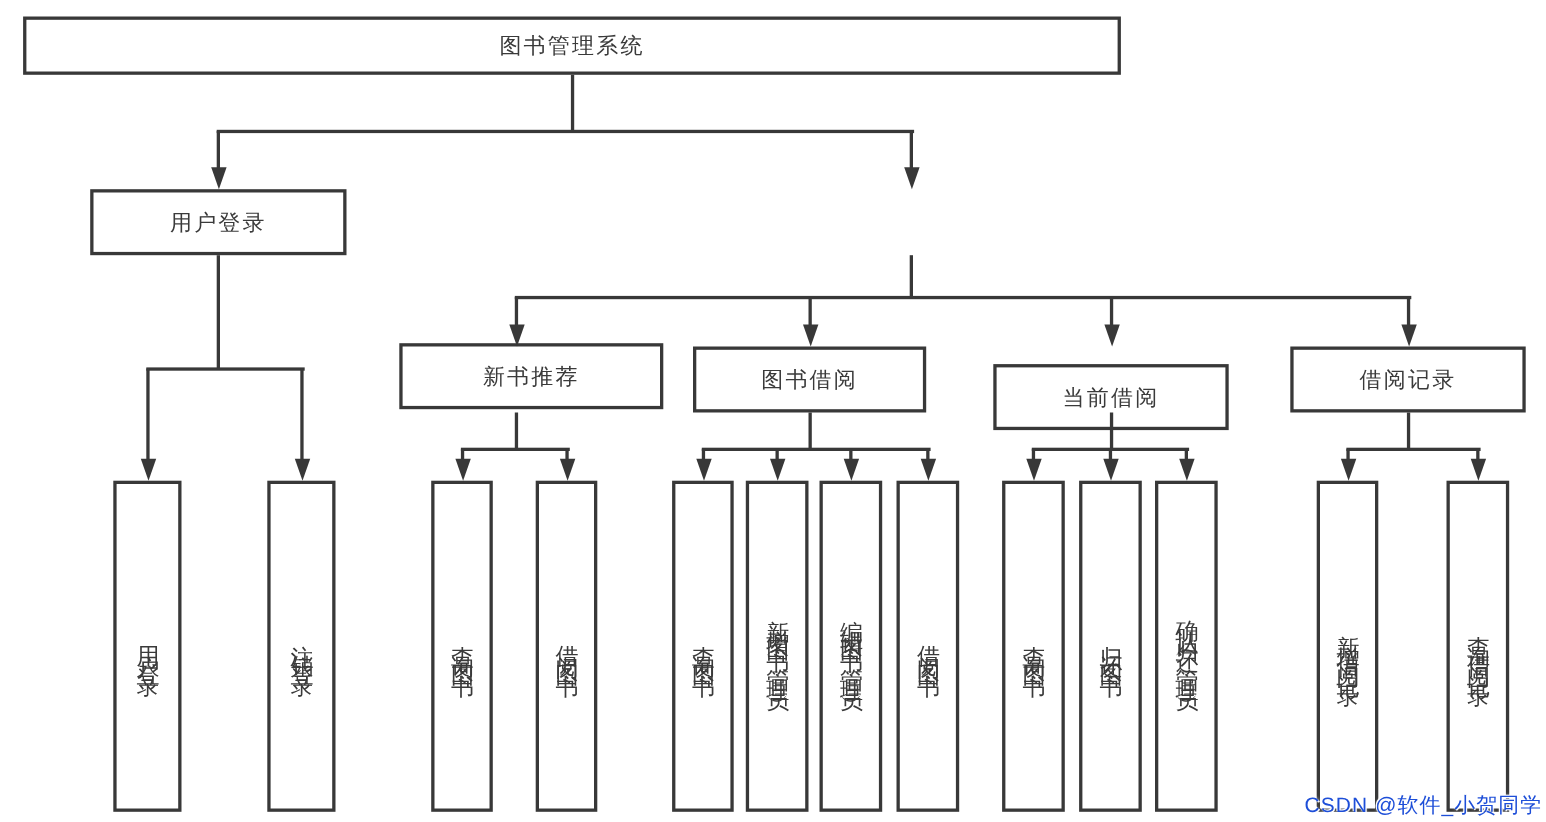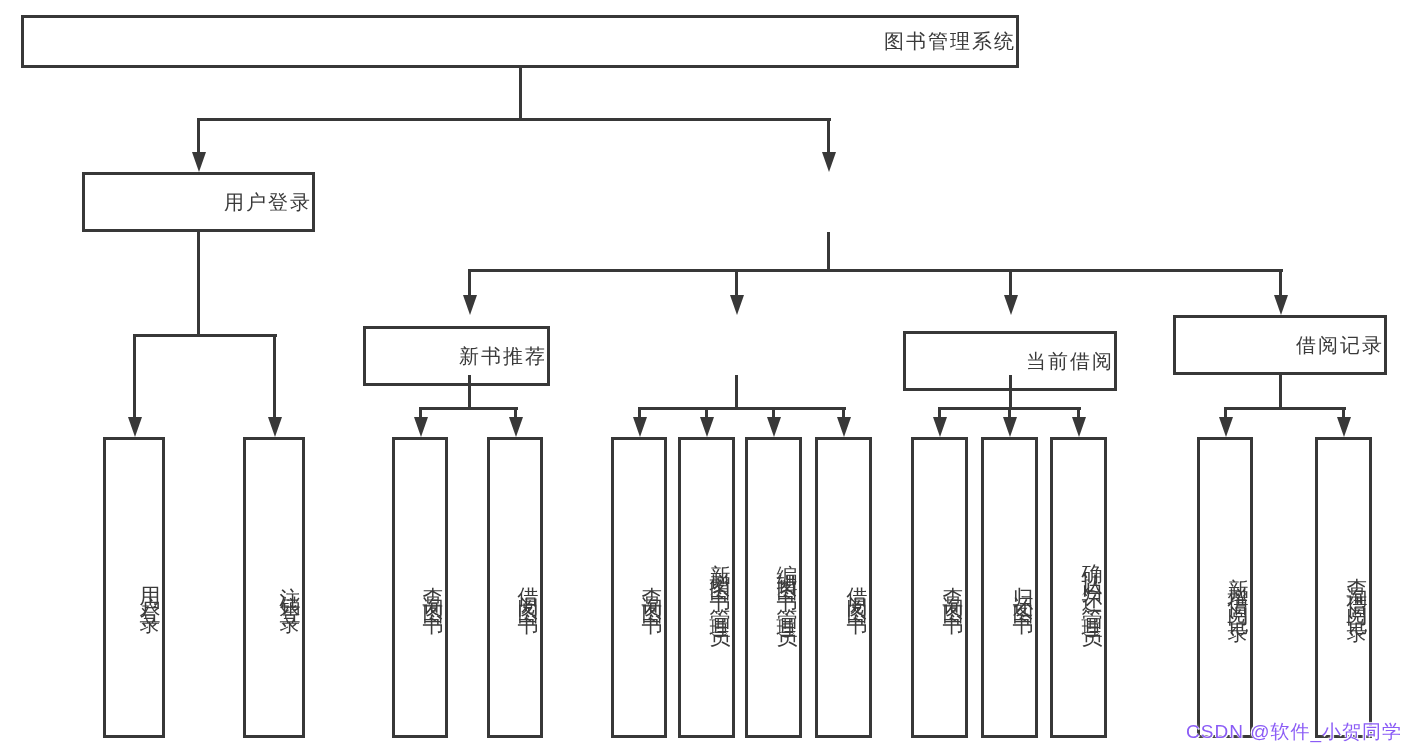--- a/index.html
+++ b/index.html
@@ -9,21 +9,21 @@
     background:#ffffff;
     font-family:"Liberation Sans",sans-serif;
     color:#3a3a3a;
     overflow:hidden;
   }
   .box{
     position:absolute;
     box-sizing:border-box;
     border:3px solid #383838;
     background:#ffffff;
-    display:flex;align-items:center;justify-content:flex-end;
+    display:flex;align-items:center;justify-content:center;
   }
   .h-label{
     font-size:20px;
     letter-spacing:2px;
     white-space:nowrap;
     color:#3a3a3a;
   }
   .v-label{
     writing-mode:vertical-rl;
     text-orientation:mixed;
@@ -38,41 +38,44 @@
     position:absolute;width:0;height:0;
     border-left:7px solid transparent;
     border-right:7px solid transparent;
     border-top:20px solid #383838;
   }
   .watermark{
     position:absolute;
     right:3px;bottom:2px;
     font-size:19px;
     letter-spacing:1px;
-    color:#8b5cf6;
+    color:#1d4ed8;
     text-shadow:0 0 3px #ffffff,1px 1px 0 #ffffff,-1px -1px 0 #ffffff;
     z-index:5;
     white-space:nowrap;
   }
 </style>
 </head>
 <body>
 
 <div class="canvas">
 
   <div class="box" style="left:21px;top:15px;width:998px;height:53px">
     <span class="h-label">图书管理系统</span>
   </div>
 
   <div class="box" style="left:82px;top:172px;width:233px;height:60px">
     <span class="h-label">用户登录</span>
   </div>
 
-  <div class="box" style="left:363px;top:326px;width:187px;height:60px">
+  <div class="box" style="left:363px;top:312px;width:240px;height:60px">
     <span class="h-label">新书推荐</span>
+  </div>
+  <div class="box" style="left:630px;top:315px;width:212px;height:60px">
+    <span class="h-label">图书借阅</span>
   </div>
   <div class="box" style="left:903px;top:331px;width:214px;height:60px">
     <span class="h-label">当前借阅</span>
   </div>
   <div class="box" style="left:1173px;top:315px;width:214px;height:60px">
     <span class="h-label">借阅记录</span>
   </div>
 
   <div class="box" style="left:103px;top:437px;width:62px;height:301px">
     <span class="v-label">用户登录</span>

